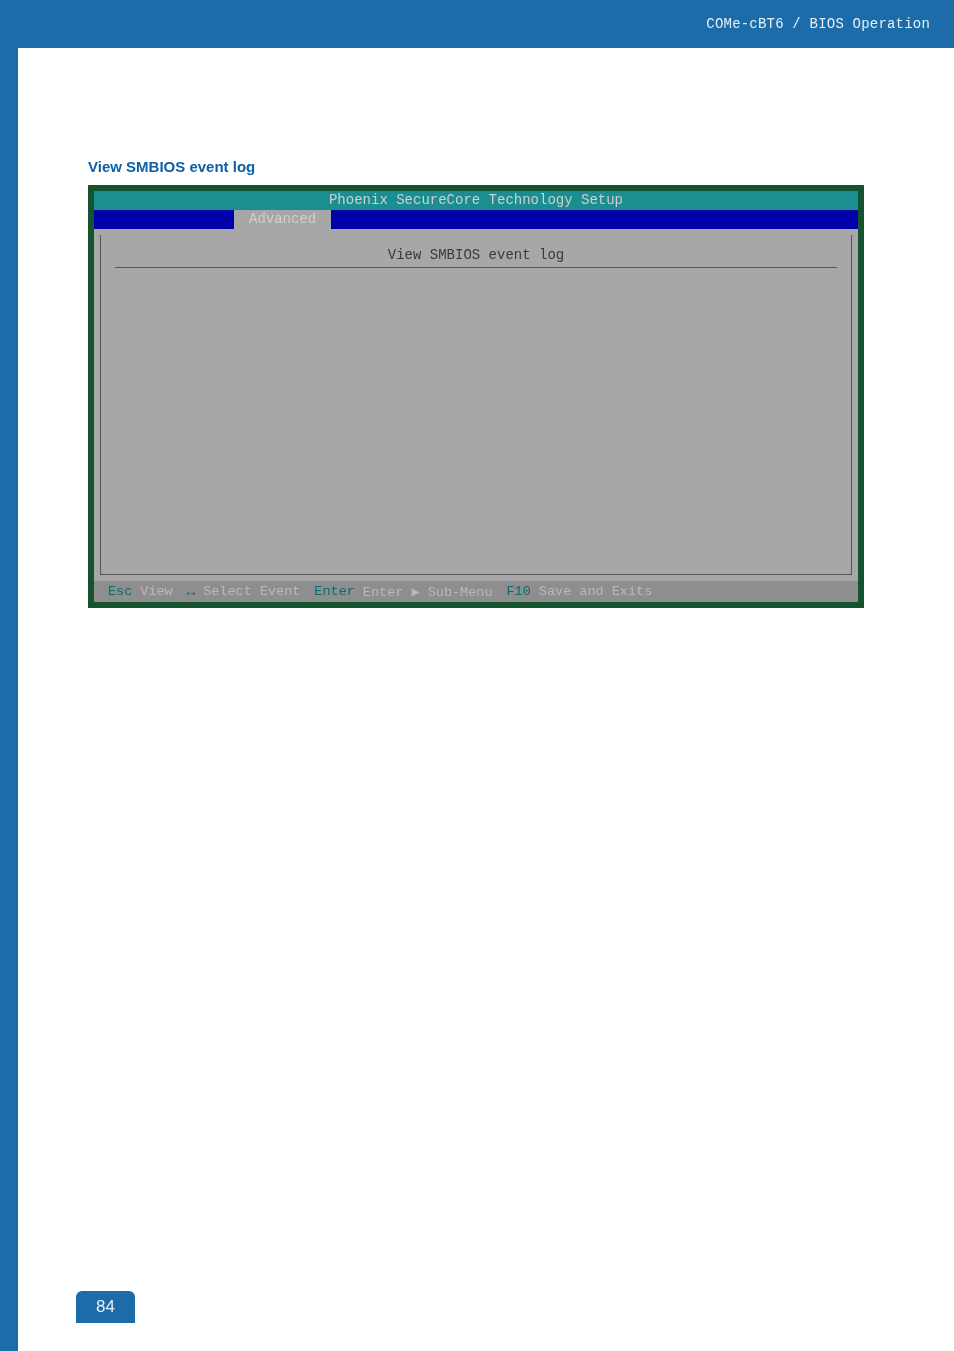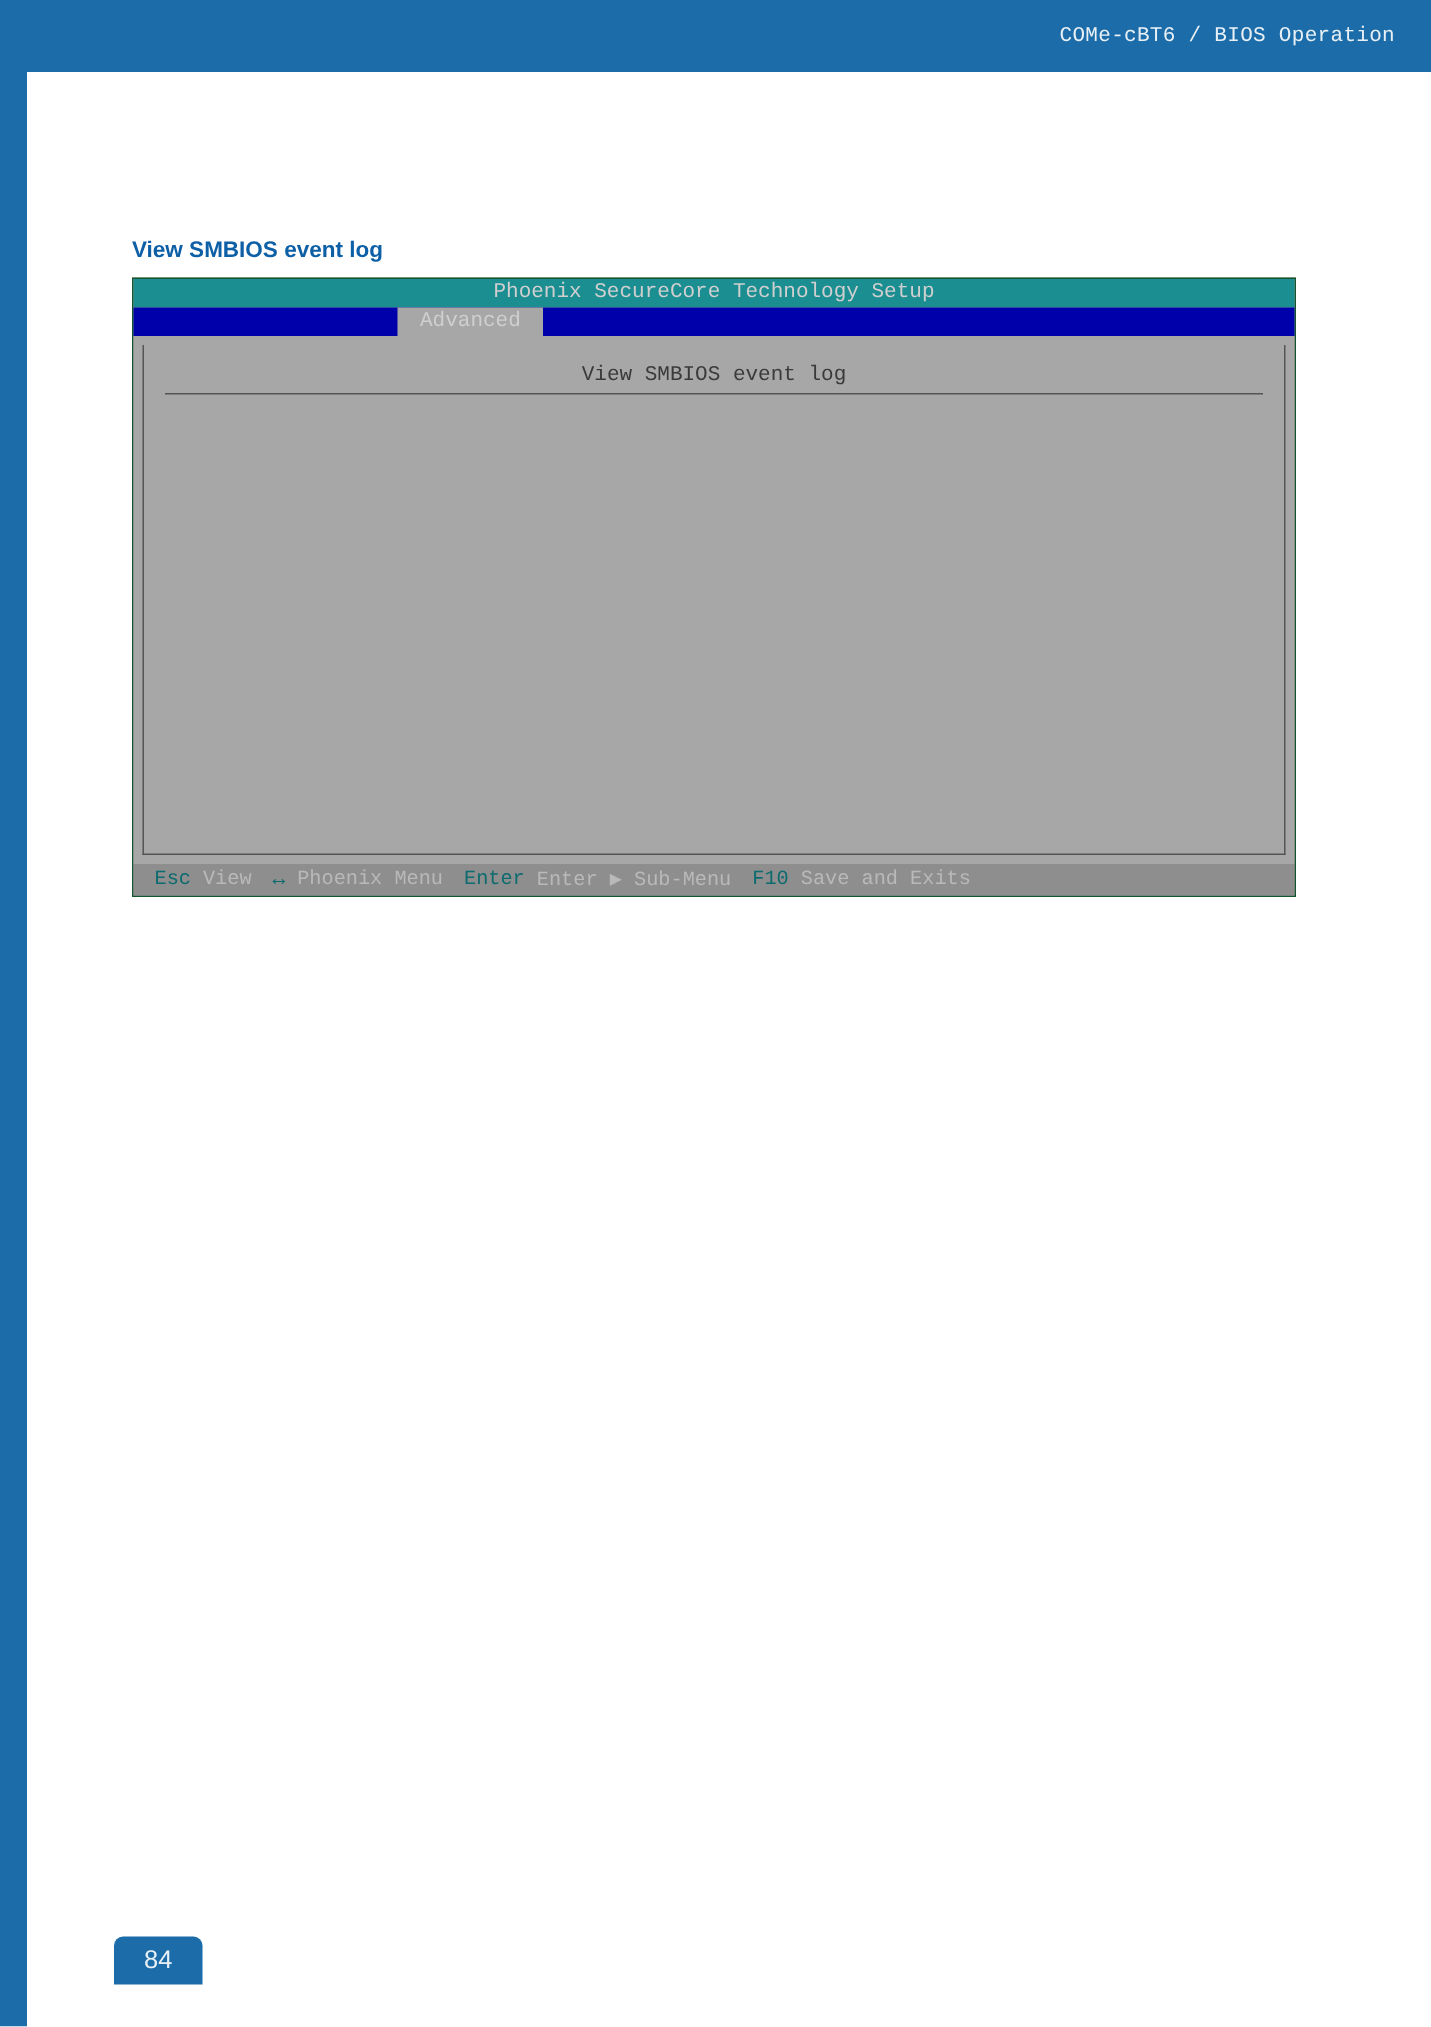--- a/index.html
+++ b/index.html
@@ -39,36 +39,35 @@
     .section-title {
       color: #0d5fa6;
       font-size: 15px;
       font-weight: 600;
       margin-bottom: 10px;
     }
     .bios-window {
       width: 776px;
       font-family: "Courier New", monospace;
       font-size: 14px;
-      border: 1px solid #14532d;
+      border: 6px solid #14532d;
       background: #a7a7a7;
     }
     .bios-titlebar {
       background: #1b8e91;
       color: #cfcfcf;
       text-align: center;
       height: 19px;
       line-height: 19px;
       font-size: 14px;
     }
     .bios-menubar {
       background: #0000aa;
       height: 19px;
       display: flex;
-      gap: 36px;
     }
     .menubar-spacer { width: 140px; }
     .menubar-tab {
       background: #a7a7a7;
       color: #cfcfcf;
       padding: 0 15px;
       height: 19px;
       line-height: 19px;
     }
     .bios-body {
@@ -157,21 +156,21 @@
         <div class="panel-title-wrap">
           <span class="panel-title">View SMBIOS event log</span>
           <hr class="panel-rule">
         </div>
       </div>
     </div>
     <div class="bios-footer">
       <span class="fk">Esc</span>
       <span class="fv">View</span>
       <span class="arrow-icon">↔</span>
-      <span class="fv">Phoenix Menu</span>
+      <span class="fv">Select Event</span>
       <span class="fk">Enter</span>
       <span class="fv">Enter ▶ Sub-Menu</span>
       <span class="fk">F10</span>
       <span class="fv">Save and Exits</span>
     </div>
   </div>
 </div>
 
 <div class="page-number-box">84</div>
 

